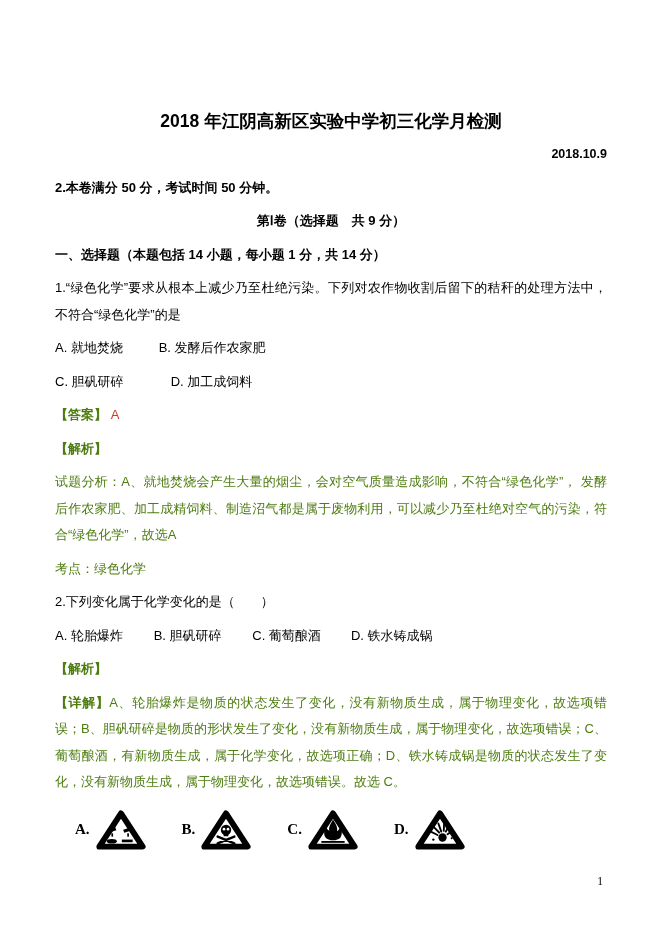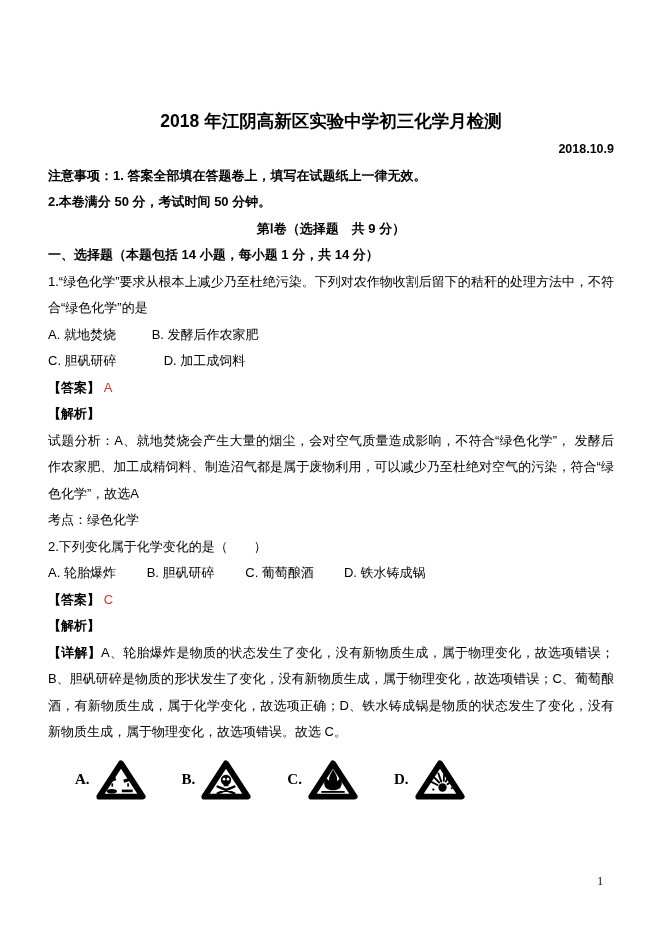--- a/index.html
+++ b/index.html
@@ -9,38 +9,38 @@
     width: 661px;
     height: 935px;
     background: #ffffff;
     font-family: "Liberation Sans", sans-serif;
     font-size: 13px;
     line-height: 26.5px;
     color: #000000;
     padding: 96px 47px 0 48px;
     overflow: hidden;
   }
-  p { margin: 0; }
+  p { margin: 7px; }
   .title {
     font-size: 17.5px;
     font-weight: bold;
     text-align: center;
     line-height: 26px;
     margin-bottom: 2px;
   }
   .date {
     font-weight: bold;
     font-size: 12.5px;
     text-align: right;
     line-height: 27px;
   }
   .bold { font-weight: bold; }
   .center { text-align: center; }
   .just { text-align: justify; }
-  .red { color: #000000; }
+  .red { color: #4d7c0f; }
   .red-light { color: #cf3a2a; }
   .opt-a1 { display: inline-block; width: 100px; }
   .opt-c1 { display: inline-block; width: 112px; }
   .opt-q2 { display: inline-block; width: 95px; }
   .icon-row {
     display: flex;
     align-items: center;
     padding-left: 27px;
     margin-top: 13px;
     column-gap: 36px;
@@ -68,21 +68,20 @@
   }
 </style>
 </head>
 <body>
 
 <div class="page">
 
   <h1 class="title">2018 年江阴高新区实验中学初三化学月检测</h1>
   <p class="date">2018.10.9</p>
 
-  <p class="bold">注意事项：1. 答案全部填在答题卷上，填写在试题纸上一律无效。</p>
   <p class="bold">2.本卷满分 50 分，考试时间 50 分钟。</p>
   <p class="bold center">第Ⅰ卷（选择题　共 9 分）</p>
   <p class="bold">一、选择题（本题包括 14 小题，每小题 1 分，共 14 分）</p>
 
   <p class="just">1.“绿色化学”要求从根本上减少乃至杜绝污染。下列对农作物收割后留下的秸秆的处理方法中，不符合“绿色化学”的是</p>
   <p>
     <span class="opt-a1">A. 就地焚烧</span>
     <span>B. 发酵后作农家肥</span>
   </p>
   <p>
@@ -96,24 +95,20 @@
   <p class="red bold">【解析】</p>
   <p class="red just">试题分析：A、就地焚烧会产生大量的烟尘，会对空气质量造成影响，不符合“绿色化学”， 发酵后作农家肥、加工成精饲料、制造沼气都是属于废物利用，可以减少乃至杜绝对空气的污染，符合“绿色化学”，故选A</p>
   <p class="red">考点：绿色化学</p>
 
   <p>2.下列变化属于化学变化的是（　　）</p>
   <p>
     <span class="opt-q2">A. 轮胎爆炸</span>
     <span class="opt-q2">B. 胆矾研碎</span>
     <span class="opt-q2">C. 葡萄酿酒</span>
     <span>D. 铁水铸成锅</span>
-  </p>
-  <p>
-    <span class="red bold">【答案】</span>
-    <span class="red-light">C</span>
   </p>
   <p class="red bold">【解析】</p>
   <p class="red just"><span class="bold">【详解】</span><span>A、轮胎爆炸是物质的状态发生了变化，没有新物质生成，属于物理变化，故选项错误；B、胆矾研碎是物质的形状发生了变化，没有新物质生成，属于物理变化，故选项错误；C、葡萄酿酒，有新物质生成，属于化学变化，故选项正确；D、铁水铸成锅是物质的状态发生了变化，没有新物质生成，属于物理变化，故选项错误。故选 C。</span></p>
 
 
   <div class="icon-row">
 
     <div class="icon-opt">
       <span class="icon-label">A.</span>
       <span>

